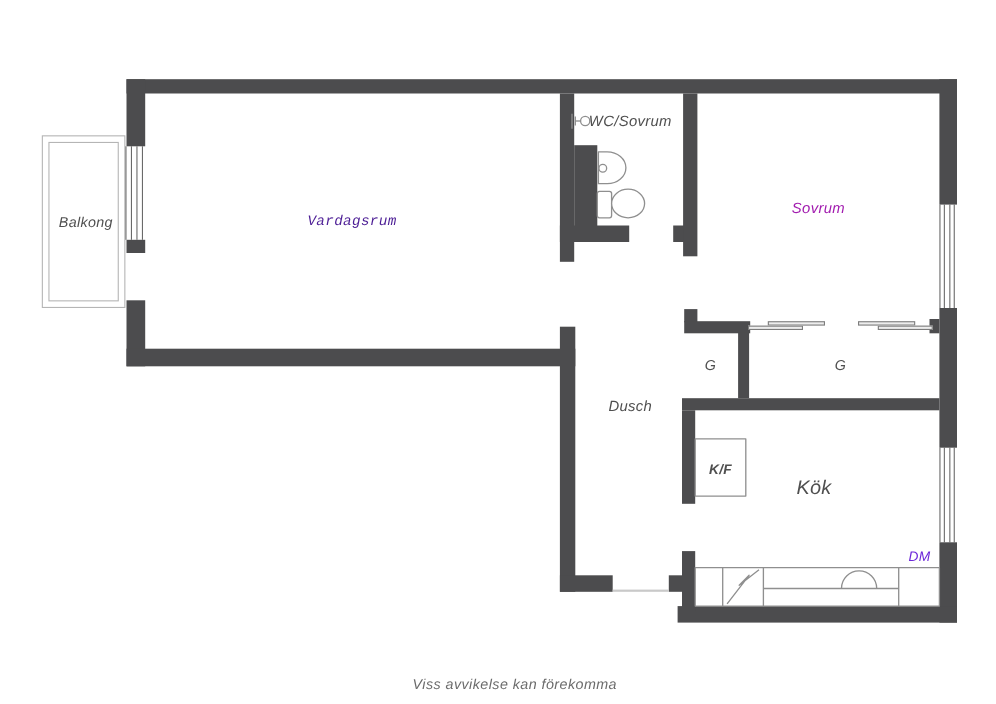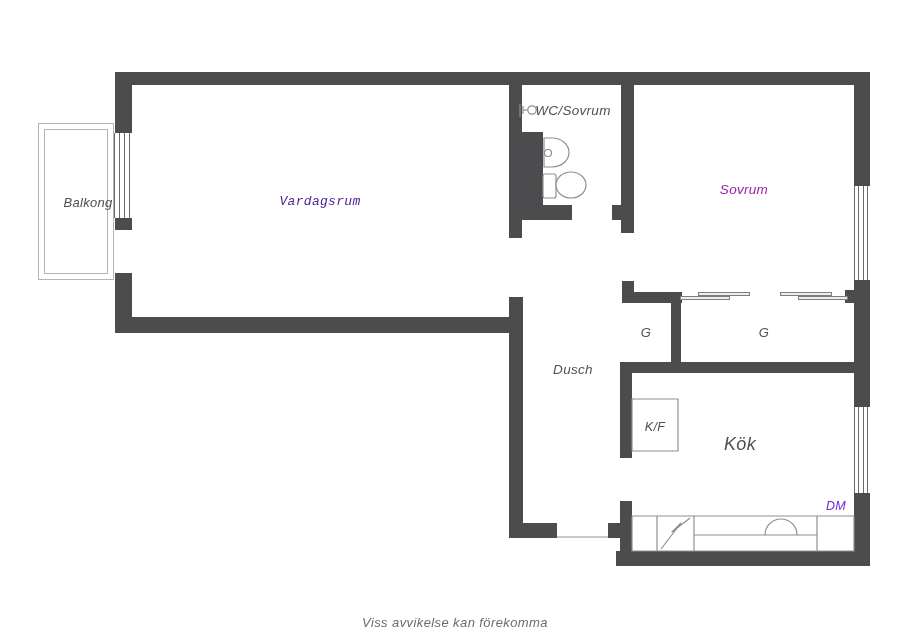--- a/index.html
+++ b/index.html
@@ -79,25 +79,25 @@
       <rect x="632" y="399" width="46" height="52" stroke="#8f8f8f" stroke-width="1.2" stroke-linejoin="round" fill="#ffffff"></rect>
       <rect x="543" y="174" width="13" height="24" rx="2" stroke="#8f8f8f" stroke-width="1.2" stroke-linejoin="round" fill="#ffffff"></rect>
       <ellipse cx="571" cy="185" rx="15" ry="13" stroke="#8f8f8f" stroke-width="1.2" stroke-linejoin="round" fill="#ffffff"></ellipse>
       <path d="M544,138 L552,138 A17,14.5 0 0 1 552,167 L544,167 Z" stroke="#8f8f8f" stroke-width="1.2" stroke-linejoin="round" fill="#ffffff"></path>
       <circle cx="548" cy="153" r="3.5" stroke="#8f8f8f" stroke-width="1.2" stroke-linejoin="round" fill="#ffffff"></circle>
       <path d="M520,103.5 L520,117" stroke="#8f8f8f" stroke-width="1.2" stroke-linejoin="round" fill="none"></path>
       <path d="M523,106 L523,114" stroke="#8f8f8f" stroke-width="1.2" stroke-linejoin="round" fill="none"></path>
       <path d="M523,110 L528,110" stroke="#8f8f8f" stroke-width="1.2" stroke-linejoin="round" fill="none"></path>
       <circle cx="532" cy="110" r="4.2" stroke="#8f8f8f" stroke-width="1.2" stroke-linejoin="round" fill="#ffffff"></circle>
     </svg>
-    <div class="lbl" style="left: 88px; top: 202px; font-size: 13px; color: rgb(79, 79, 79);">Balkong</div>
+    <div class="lbl" style="left: 78px; top: 202px; font-size: 13px; color: rgb(79, 79, 79);">Balkong</div>
     <div class="lbl" style="left: 320px; top: 201px; font-size: 13px; color: #4c1d95; font-family: Liberation Mono, monospace;">Vardagsrum</div>
     <div class="lbl" style="left: 573px; top: 110px; font-size: 13.5px; color: rgb(79, 79, 79);">WC/Sovrum</div>
     <div class="lbl" style="left: 744px; top: 189px; font-size: 13.5px; color: #a21caf;">Sovrum</div>
     <div class="lbl" style="left: 573px; top: 369px; font-size: 13.5px; color: rgb(79, 79, 79);">Dusch</div>
     <div class="lbl" style="left: 646px; top: 332px; font-size: 13px; color: rgb(79, 79, 79);">G</div>
     <div class="lbl" style="left: 764px; top: 332px; font-size: 13px; color: rgb(79, 79, 79);">G</div>
-    <div class="lbl" style="left: 655px; top: 427px; font-size: 12.5px; color: rgb(79, 79, 79);">K/F</div>
+    <div class="lbl" style="left: 655px; top: 427px; font-size: 12.5px; color: rgb(79, 79, 79); font-weight: bold;">K/F</div>
     <div class="lbl" style="left: 740px; top: 444px; font-size: 18px; color: rgb(79, 79, 79);">Kök</div>
     <div class="lbl" style="left: 836px; top: 506px; font-size: 12.5px; color: #6d28d9;">DM</div>
   </div>
 
-<div class="footer" style="left:455px;top:622px;">Viss avvikelse kan förekomma</div>
+<div class="footer" style="left:468px;top:622px;">Viss avvikelse kan förekomma</div>
 
 </body></html>

